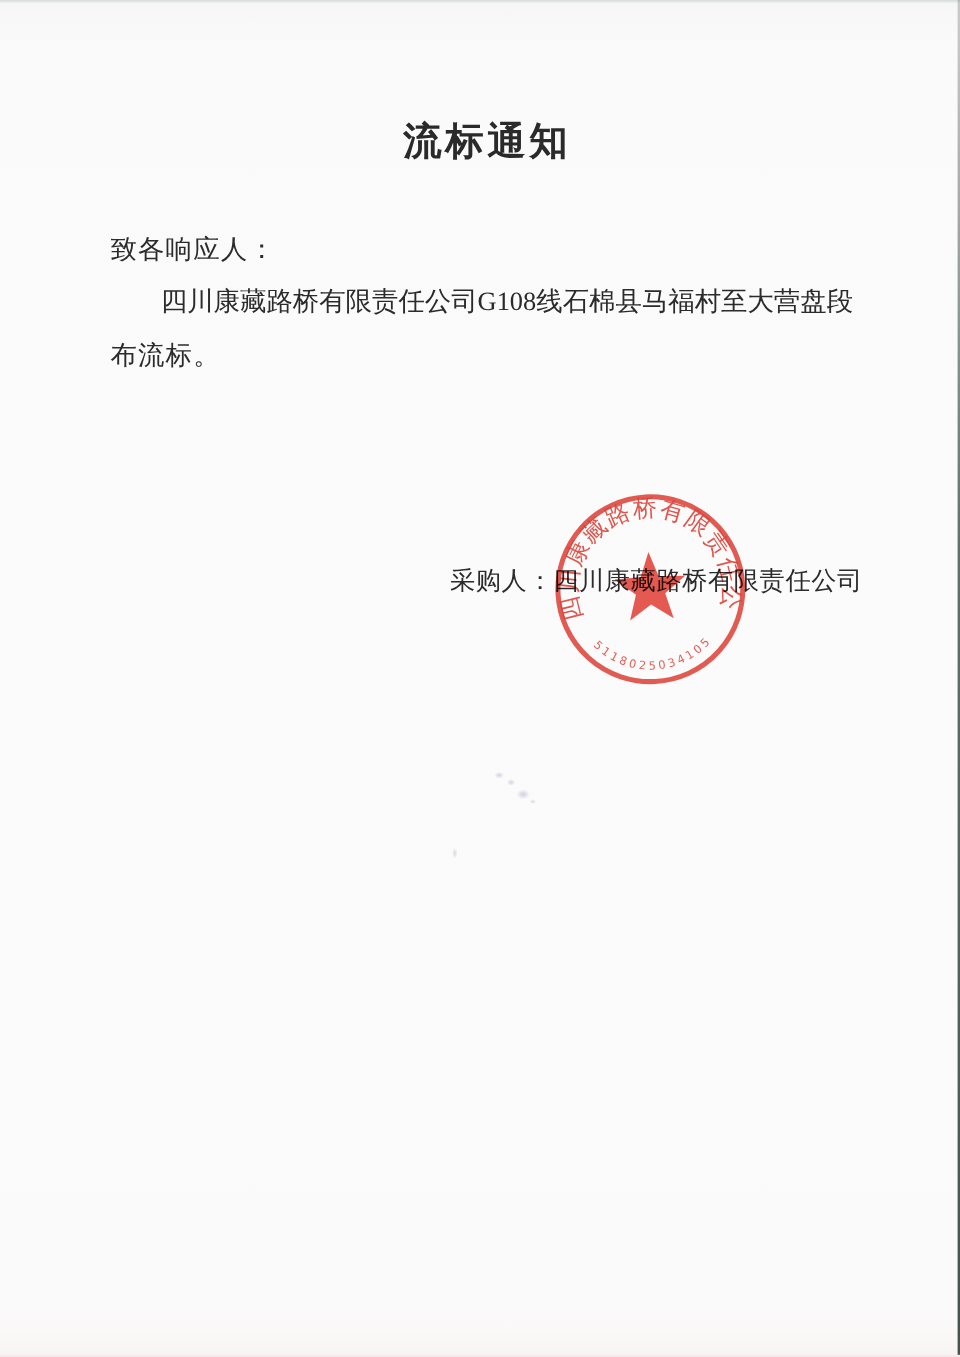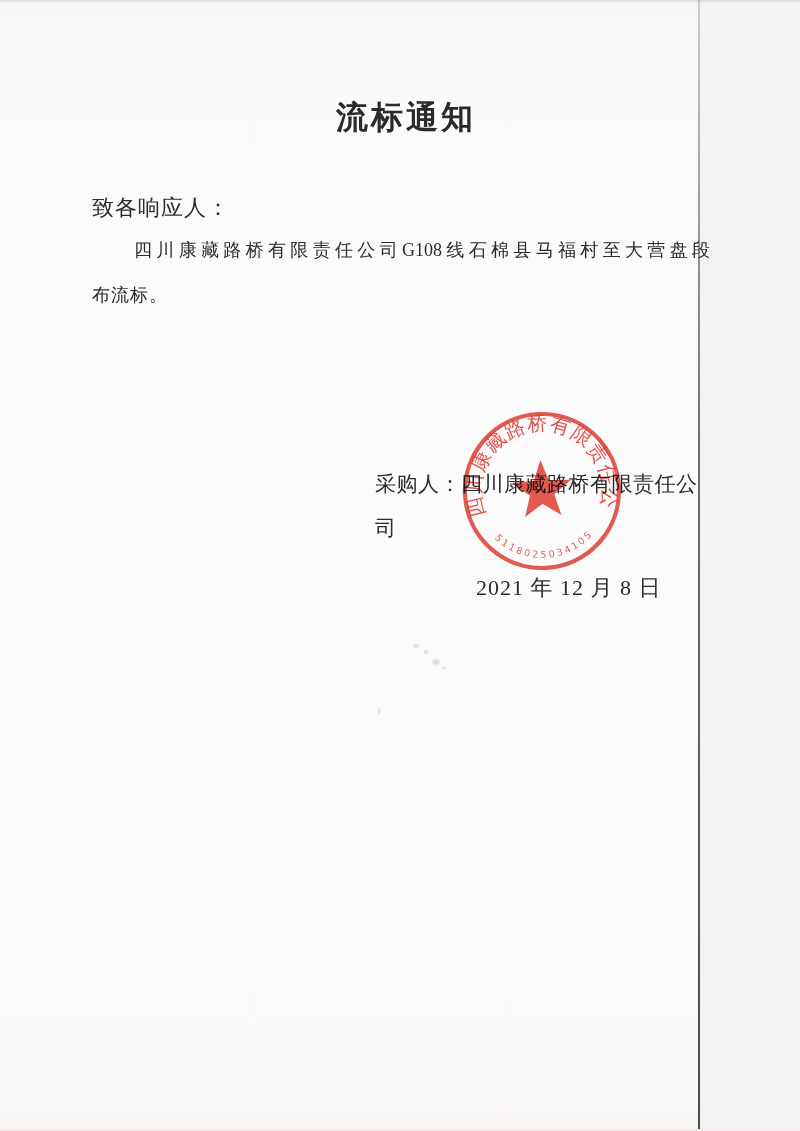--- a/index.html
+++ b/index.html
@@ -6,21 +6,21 @@
   html, body { width: 800px; height: 1131px; }
   body {
     font-family: "Liberation Serif", "DejaVu Serif", serif;
     background: #f4f3f3;
     position: relative;
     overflow: hidden;
   }
   .page {
     position: absolute;
     left: 0; top: 0;
-    width: 700px; height: 1131px;
+    width: 800px; height: 1131px;
     background: linear-gradient(180deg, #f7f6f7 0%, #fbfafa 3%, #fcfbfb 50%, #fbfafa 97%, #f9f4f4 100%);
   }
   
   .edge-top {
     position: absolute; left: 0; top: 0; width: 800px; height: 3px;
     background: linear-gradient(180deg, #d6dbda 0%, rgba(214,219,218,0) 100%);
   }
   .edge-right {
     position: absolute; right: 0; top: 0; width: 2px; height: 1131px;
     background: linear-gradient(180deg, rgba(60,72,66,0.25) 0%, rgba(50,62,56,0.75) 40%, rgba(40,52,46,0.85) 100%);
@@ -59,21 +59,21 @@
     color: #2b2b2b;
     line-height: 44px;
     letter-spacing: 1px;
     text-align: right;
   }
   .body-block {
     position: absolute;
     left: 92px; top: 228px;
     width: 618px;
     color: #2b2b2b;
-    font-size: 18px;
+    font-size: 22px;
   }
   .body-line {
     height: 45px;
     line-height: 45px;
     text-align: justify;
     text-align-last: justify;
     white-space: nowrap;
   }
   .body-line.indent { text-indent: 42px; }
   .body-line.last {
@@ -119,21 +119,20 @@
 
   <div class="salutation">致各响应人：</div>
 
   <div class="body-block">
     <div class="body-line indent">四川康藏路桥有限责任公司G108线石棉县马福村至大营盘段</div>
     <div class="body-line last">布流标。</div>
   </div>
 
   <div class="signature">采购人：四川康藏路桥有限责任公司</div>
 
-  <div class="doc-date">2021 年 12 月 8 日</div>
 
   <svg class="stamp" viewBox="0 0 186 186" xmlns="http://www.w3.org/2000/svg">
     <defs>
       <path id="arc-company" d="M 35.7,112.9 A 61,61 0 1 1 150.3,112.9" fill="none"></path>
       <path id="arc-serial" d="M 41.7,135.1 A 67,67 0 0 0 144.3,135.1" fill="none"></path>
     </defs>
     <circle cx="93" cy="92" r="77" fill="none" stroke="#dd342a" stroke-width="4.2" opacity="0.88"></circle>
     <path d="M93,61 L100.5,81.6 L122.5,82.4 L105.2,96 L111.2,117.1 L93,104.8 L74.8,117.1 L80.8,96 L63.5,82.4 L85.5,81.6 Z" fill="#e2392e" opacity="0.9"></path>
     <text font-size="20" fill="#dd342a" opacity="0.9" font-family="Liberation Serif, DejaVu Serif, serif">
       <textPath href="#arc-company" startOffset="0" textLength="253" lengthAdjust="spacing">四川康藏路桥有限责任公司</textPath>

